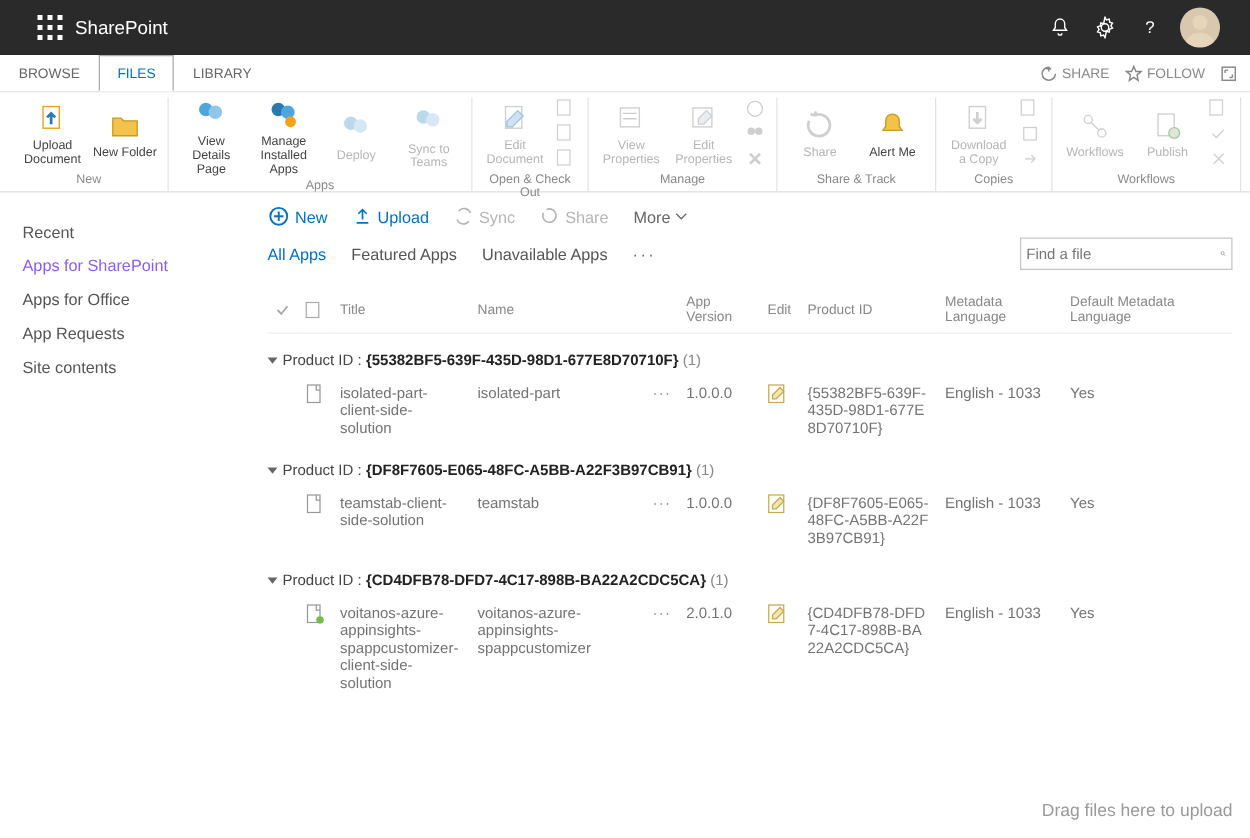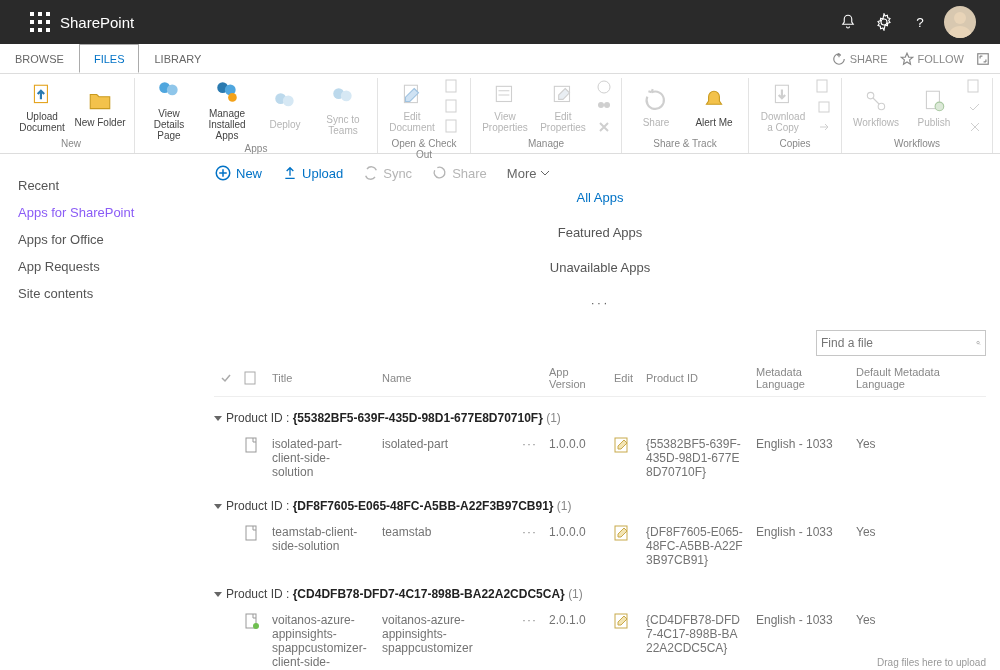--- a/index.html
+++ b/index.html
@@ -26,35 +26,35 @@
 .side-small { display:flex; flex-direction:column; gap:2px; }
 .side-small-ic { width:18px;height:18px; }
 .content { display:flex; height: calc(670px - 44px - 30px - 80px); }
 .leftnav { width:200px; padding:18px 0; }
 .leftnav-item { padding:6px 18px; font-size:13px; color:#555; cursor:pointer; }
 .leftnav-item.selected { font-weight:400; color:#8b5cf6; }
 .main { flex:1; padding:10px 14px; overflow:auto; position:relative; }
 .cmdbar { display:flex; align-items:center; gap:20px; margin-bottom:8px; font-size:13px; }
 .cmdbar-btn { display:flex; align-items:center; gap:4px; cursor:pointer; color:#0072c6; }
 .cmdbar-btn.disabled { color:#b5b5b5; }
-.pivots { display:flex; align-items:center; gap:20px; margin-bottom:4px; font-size:13px;flex-direction:column; }
+.pivots { display:flex; align-items:center; gap:20px; margin-bottom:14px; font-size:13px; }
 .pivot { cursor:pointer; color:#555; }
 .pivot.active { color:#0072c6; }
 .pivot-more { cursor:pointer; color:#666; letter-spacing:2px; }
 .searchbox { display:flex; align-items:center; border:1px solid #c6c6c6; height:26px; width:170px; padding:0 4px; margin-left:auto; }
 .searchbox input { border:none; outline:none; flex:1; font-size:12px; }
 .table { width:100%; border-collapse:collapse; font-size:12px; }
 .table th { text-align:left; font-weight:400; color:#888; padding:6px 6px; border-bottom:1px solid #eee; font-size:11px; }
 .group-header { color:#444; font-size:12px; padding:14px 0 6px; cursor:pointer; }
 .group-header b { color:#222; }
 .triangle { display:inline-block; width:0;height:0; border-left:4px solid transparent; border-right:4px solid transparent; border-top:5px solid #666; margin-right:4px; vertical-align:middle; }
 .row td { padding:6px 6px; vertical-align:top; color:#737373; }
 .type-icon { width:16px;height:16px; }
 .edit-icon { cursor:pointer; }
-.footer-hint { position:absolute; bottom:2px; right:14px; color:#999; font-size:10px; }
+.footer-hint { position:absolute; bottom:14px; right:14px; color:#999; font-size:14px; }
 svg { display:block; }
 </style>
 </head>
 <body>
 
 <div class="suite-bar">
   <div class="waffle">
     <svg viewBox="0 0 24 24" width="24" height="24">
         <g fill="#fff">
           <rect x="2" y="2" width="4" height="4"></rect>

